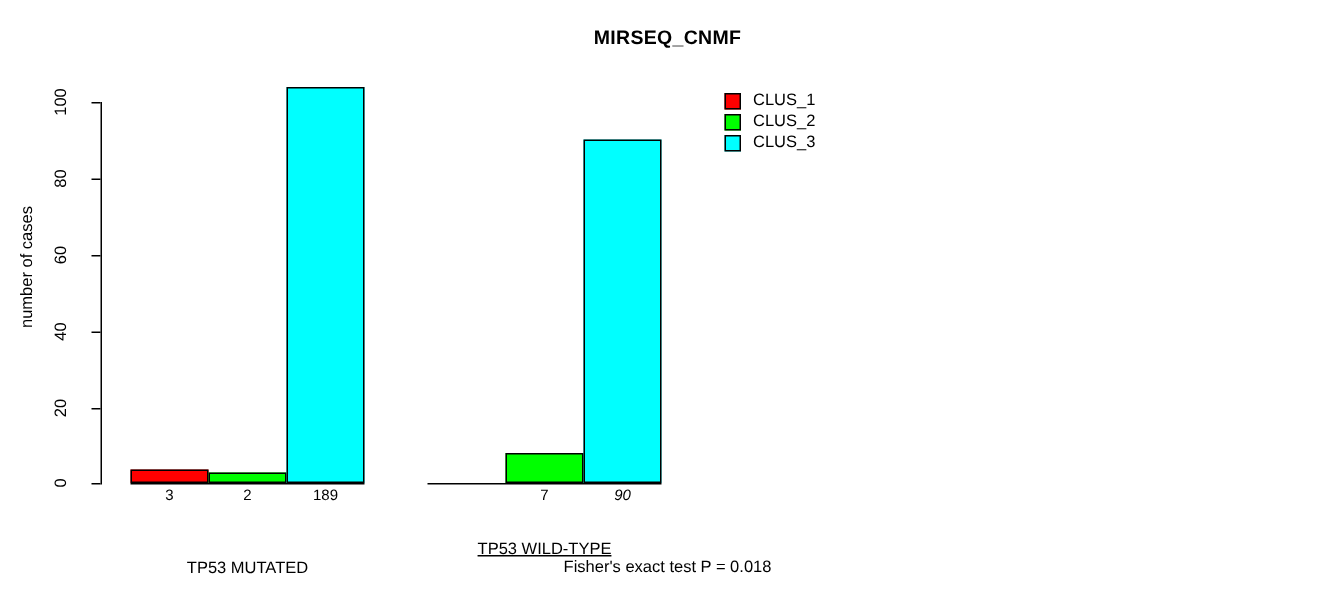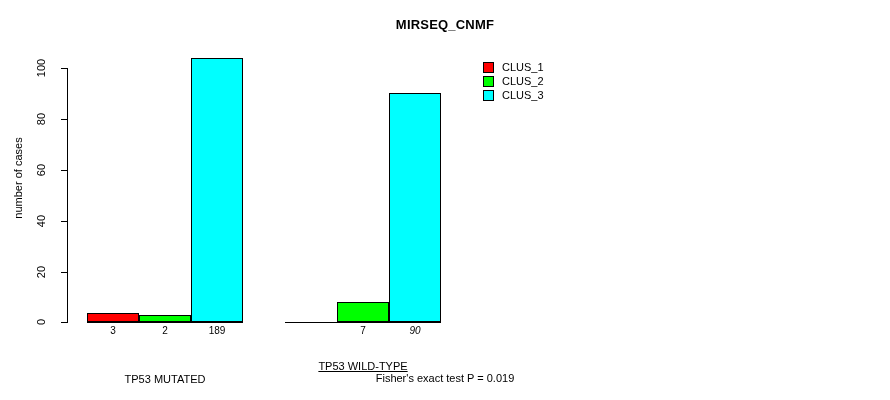--- a/index.html
+++ b/index.html
@@ -208,13 +208,13 @@
       <span class="legend-label">CLUS_2</span>
     </div>
     <div class="legend-row">
       <span class="legend-swatch" style="background:#00FFFF;"></span>
       <span class="legend-label">CLUS_3</span>
     </div>
   </div>
 
 </div>
 
-<div id="footer-note">Fisher's exact test P = 0.019</div>
+<div id="footer-note">Fisher's exact test P = 0.018</div>
 
 </body></html>

